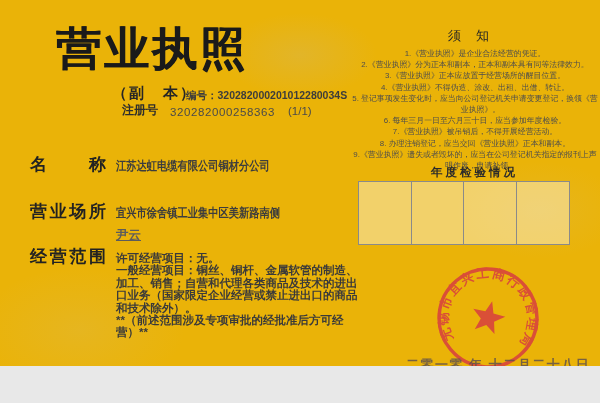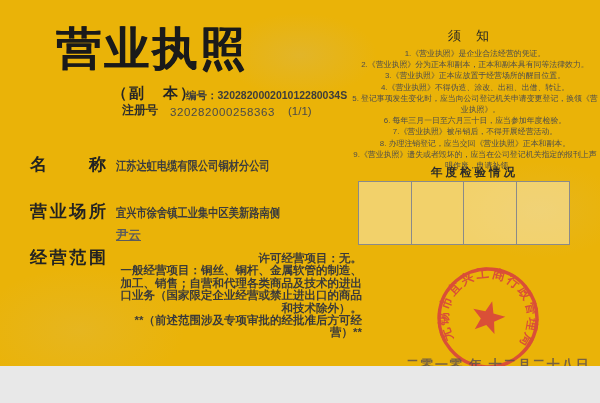--- a/index.html
+++ b/index.html
@@ -29,31 +29,31 @@
   .regno-value{left:170px;top:106px;font-size:11.5px;color:#4a4a4a;letter-spacing:0.6px;white-space:nowrap;}
   .page-indicator{left:288px;top:105px;font-size:11.5px;color:#4a4a4a;white-space:nowrap;}
 
   .field-label{
     width:76px;font-size:17px;font-weight:800;color:#222;
     text-align:justify;text-align-last:justify;white-space:normal;line-height:1;
   }
   .lbl-name{left:30px;top:156px;}
   .lbl-address{left:30px;top:203px;}
   .lbl-person{left:30px;top:226px;}
-  .lbl-scope{left:30px;top:249px;}
+  .lbl-scope{left:30px;top:249px;font-family:Liberation Mono, monospace;}
   .lbl-established{left:28px;top:373px;width:66px;font-size:13.5px;}
 
   .field-value{font-weight:700;color:#3d3d3d;white-space:nowrap;line-height:1;}
   .val-name{left:116px;top:160px;font-size:12.5px;transform:scaleX(0.82);transform-origin:left top;}
   .val-address{left:116px;top:207px;font-size:12.5px;transform:scaleX(0.82);transform-origin:left top;}
   .val-person{left:116px;top:229px;font-size:12.5px;color:#5c5c5c;font-weight:600;text-decoration:underline;}
   .val-established{left:113px;top:369px;font-size:11.5px;color:#383838;}
 
   .scope{left:116px;top:252px;width:246px;font-size:11.5px;line-height:12.4px;font-weight:700;color:#3a3a3a;}
-  .scope p{margin:0;text-align:right;}
+  .scope p{margin:0;}
 
   
   .notice-title{left:448px;top:27px;font-size:13px;font-weight:400;color:#252525;letter-spacing:15px;white-space:nowrap;}
   .notice-list{left:352px;top:48px;width:246px;font-size:7.9px;line-height:11.2px;color:#4d4d4d;text-align:center;}
   .notice-item{padding-left:11px;text-indent:-11px;}
 
   .annual-title{left:431px;top:165px;font-size:11.5px;font-weight:800;color:#2b2b2b;letter-spacing:3px;white-space:nowrap;}
   .annual-table{
     left:358px;top:181px;width:212px;height:64px;
     display:grid;grid-template-columns:repeat(4,1fr);

